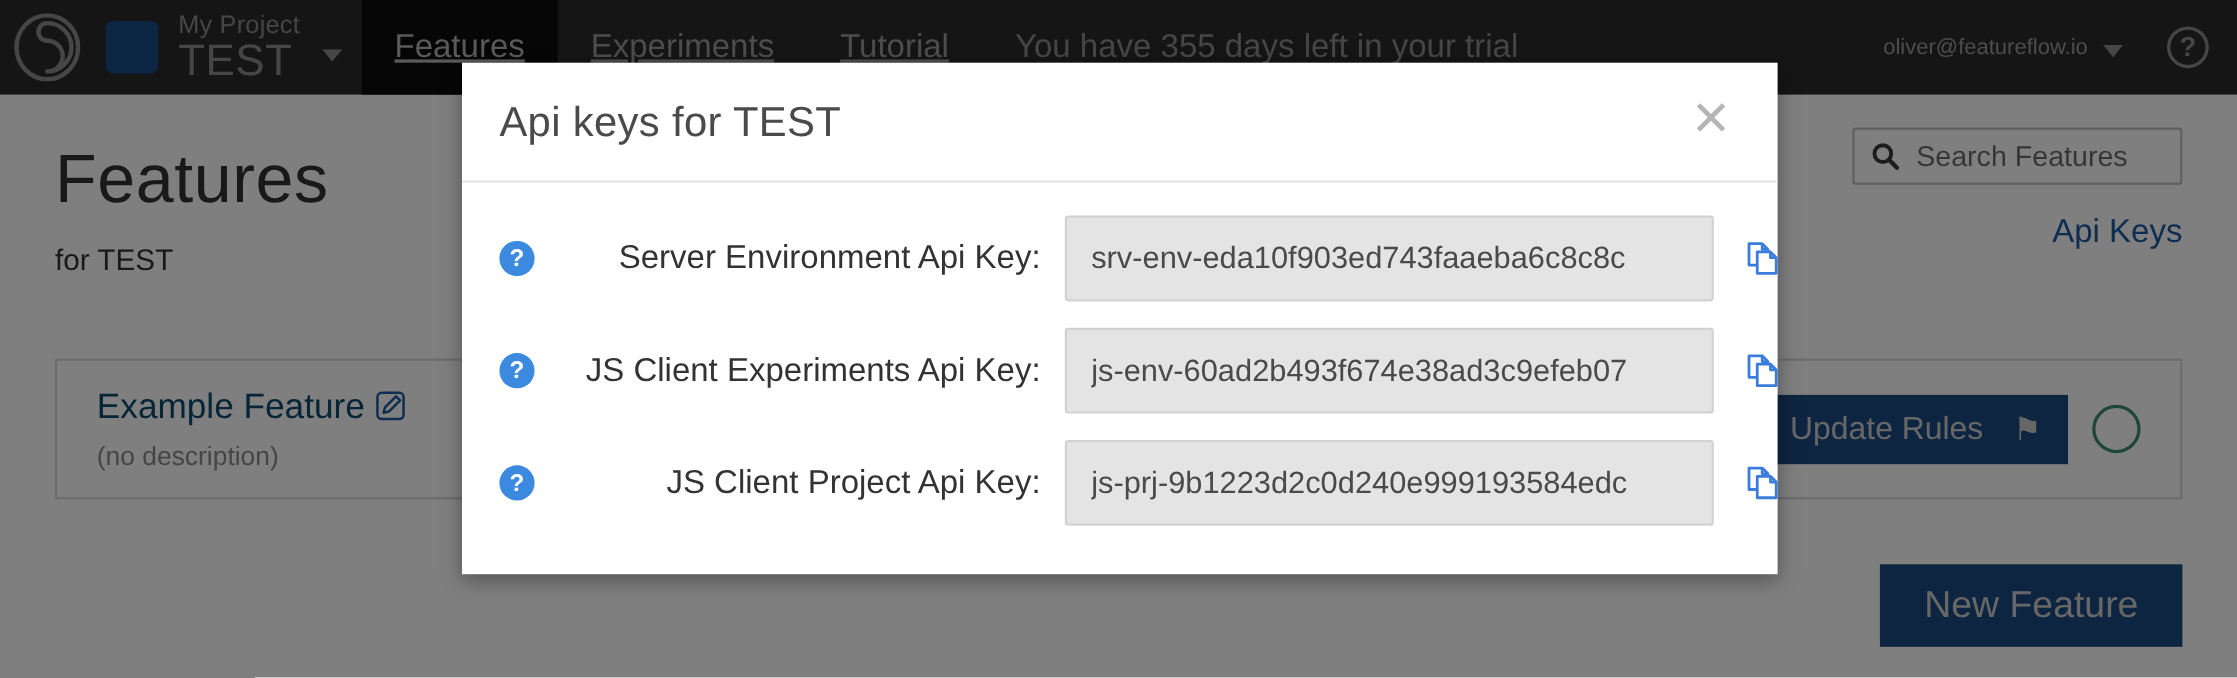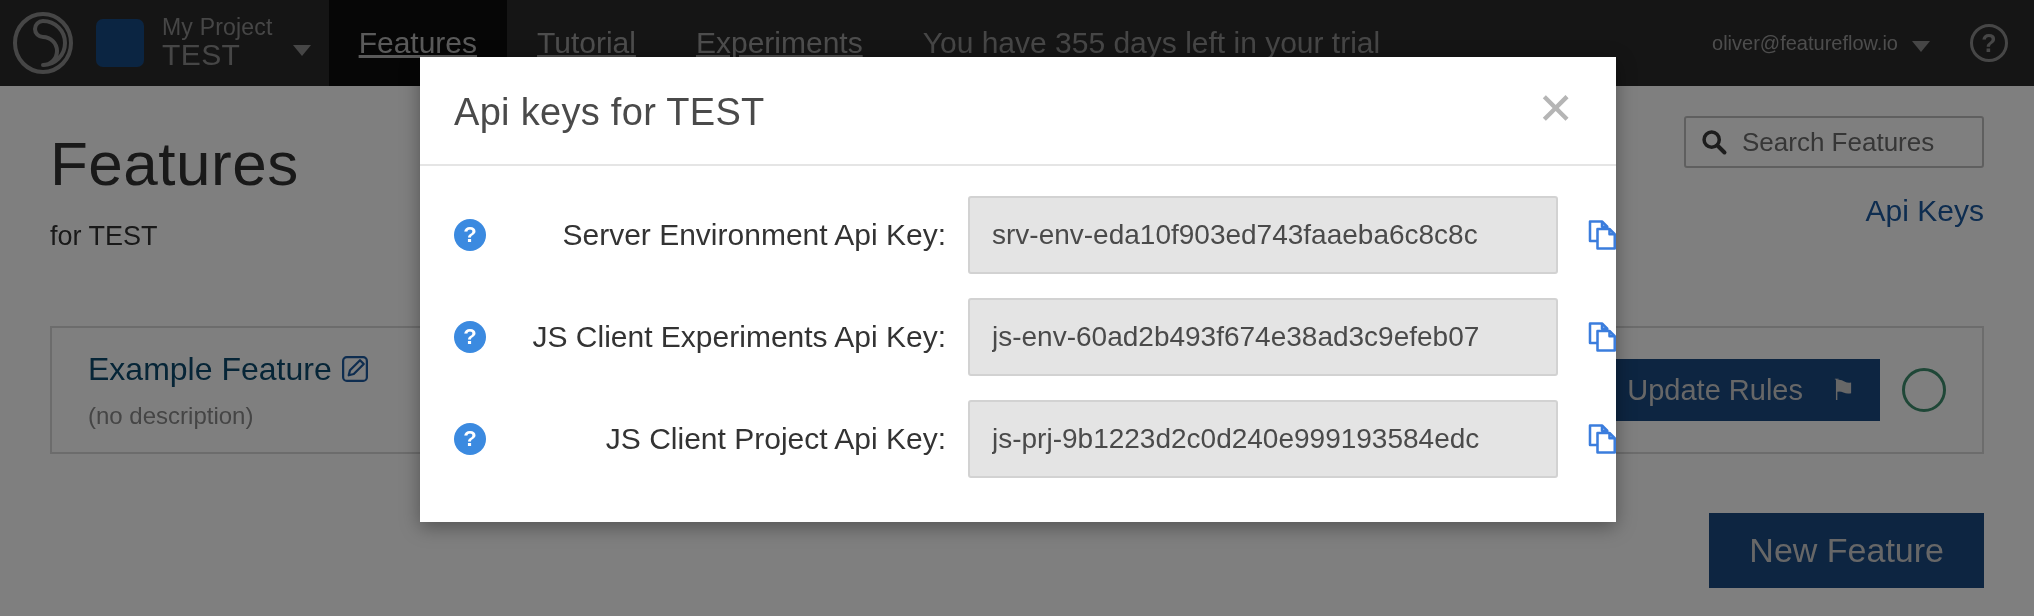--- a/index.html
+++ b/index.html
@@ -53,21 +53,21 @@
   .project-labels {
     margin-left: 18px;
     line-height: 1.05;
   }
   .project-sub {
     font-size: 23px;
     color: #8d8d8d;
     letter-spacing: .2px;
   }
   .project-name {
-    font-size: 30px;
+    font-size: 40px;
     color: #8d8d8d;
     letter-spacing: .4px;
   }
   .caret-down {
     margin-left: 20px;
     margin-top: 14px;
     width: 0; height: 0;
     border-left: 9px solid transparent;
     border-right: 9px solid transparent;
     border-top: 11px solid #8d8d8d;
@@ -362,22 +362,22 @@
       <div class="project-swatch"></div>
       <div class="project-labels">
         <div class="project-sub">My Project</div>
         <div class="project-name">TEST</div>
       </div>
       <div class="caret-down"></div>
     </div>
 
     <div class="nav-links">
       <a class="nav-link active" href="#">Features</a>
+      <a class="nav-link" href="#">Experiments</a>
       <a class="nav-link" href="#">Tutorial</a>
-      <a class="nav-link" href="#">Experiments</a>
     </div>
 
     <div class="nav-trial">You have 355 days left in your trial</div>
 
     <div class="nav-right">
       <div class="nav-user">
         <span>oliver@featureflow.io</span>
         <span class="caret-down"></span>
       </div>
       <div class="help-circle">?</div>

